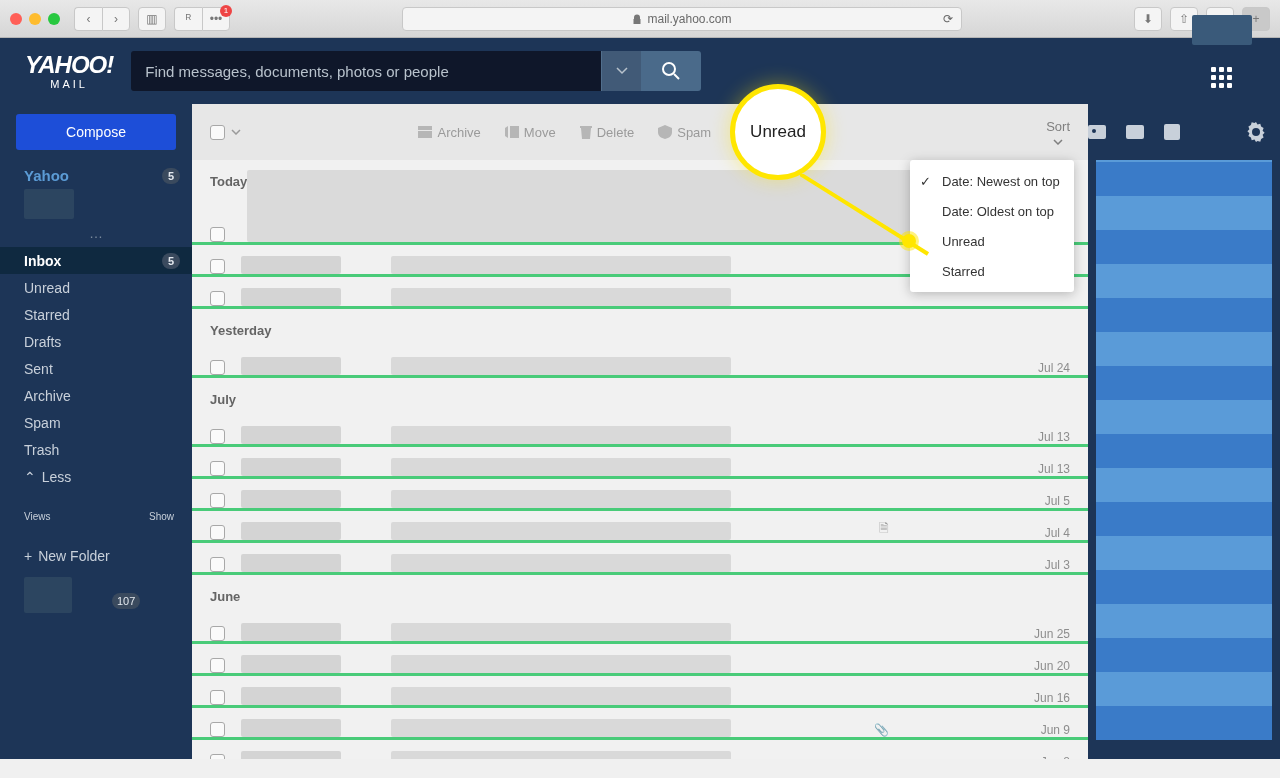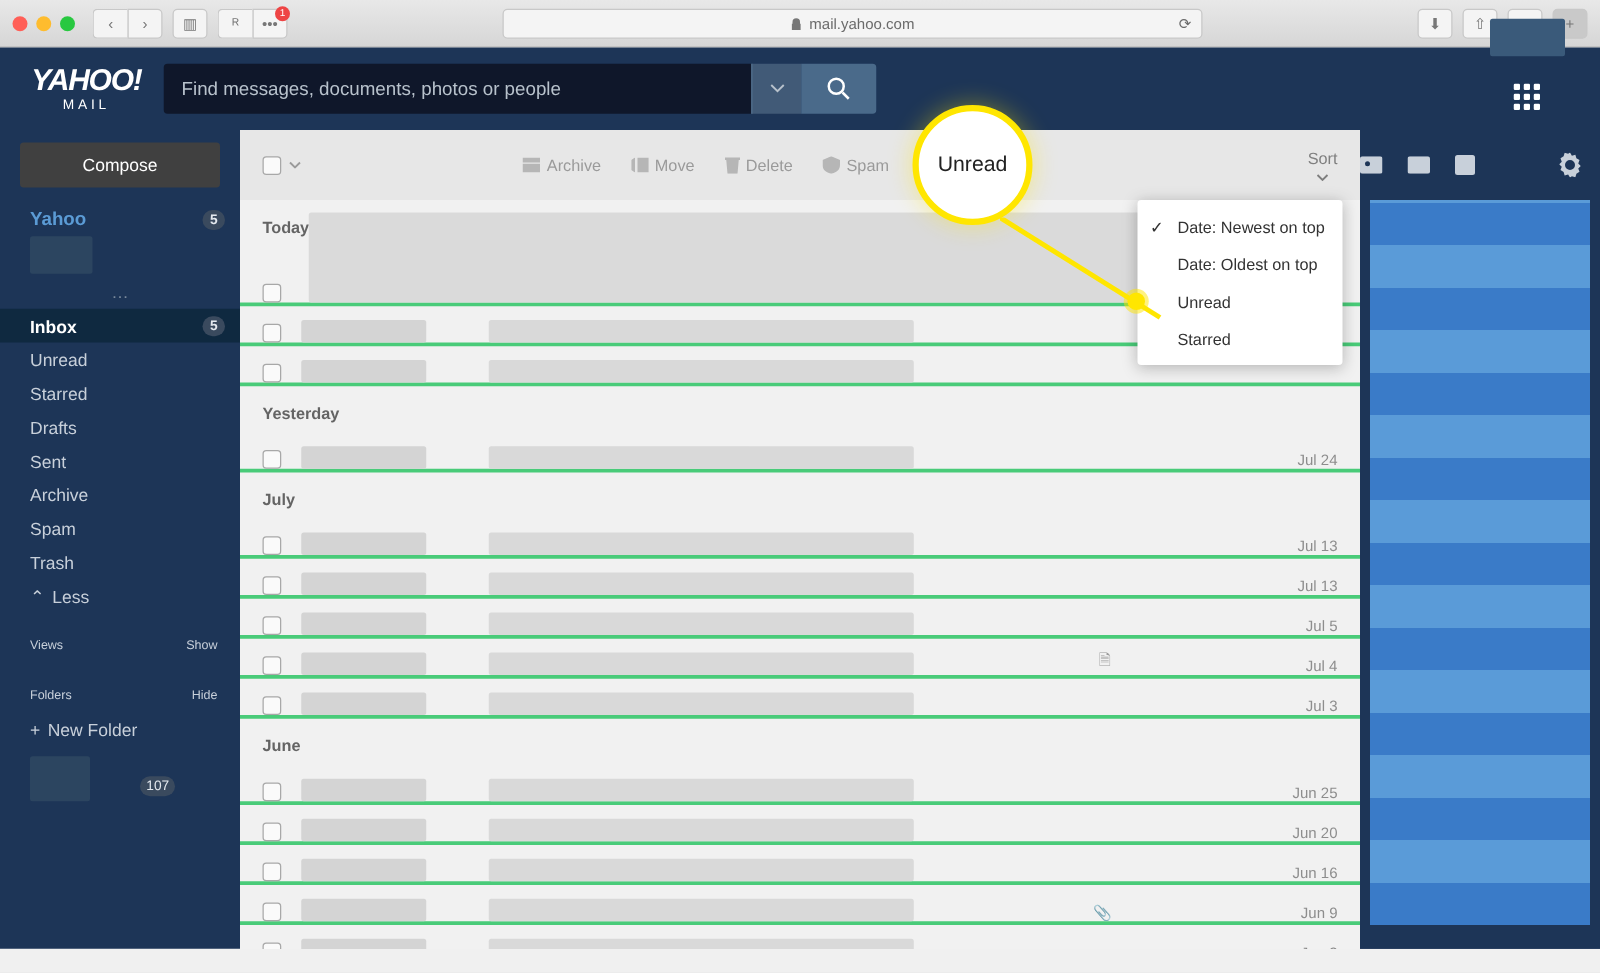--- a/index.html
+++ b/index.html
@@ -31,21 +31,21 @@
 .search-btn { width:60px; height:40px; background:#4a6a8a; display:flex;align-items:center;justify-content:center; border-radius:0 3px 3px 0;}
 .header-right { margin-left:auto; display:flex; align-items:center; gap:22px; color:#fff;flex-direction:column;}
 .avatar-sq { width:60px; height:30px; background:#3a5a7a; border-radius:2px;}
 .grid-icon { display:grid; grid-template-columns:repeat(3,5px); grid-template-rows:repeat(3,5px); gap:3px;}
 .grid-icon span{background:#fff; width:5px; height:5px; border-radius:1px;}
 .home-link { display:flex; align-items:center; gap:6px; font-size:15px;}
 
 
 .app { display:flex; height:655px; background:#1d3557;}
 .sidebar { width:192px; padding:10px 0; color:#c8d0da; font-size:14px; overflow:hidden;}
-.compose { margin:0 16px 12px; height:36px; background:#404040; color:#fff; display:flex;align-items:center;justify-content:center; border-radius:3px; font-size:14px;}
+.compose { margin:0 16px 12px; height:36px; background:#1d4ed8; color:#fff; display:flex;align-items:center;justify-content:center; border-radius:3px; font-size:14px;}
 .sb-item { height:27px; display:flex; align-items:center; padding:0 12px 0 24px; justify-content:space-between; cursor:pointer;}
 .sb-item.account { color:#5b9bd5; font-weight:600; font-size:15px; padding-left:24px;}
 .sb-item.active { background:#0f2940; color:#fff; font-weight:600;}
 .sb-badge { background:#3a4a5e; color:#e3e8ee; font-size:11px; min-width:18px; height:16px; border-radius:8px; display:flex;align-items:center;justify-content:center; padding:0 5px;}
 .sb-blur { width:50px; height:30px; background:#2c4560; margin-left:24px; border-radius:2px;}
 .sb-dots { text-align:center; color:#7a8a9c; margin:6px 0;}
 .sb-row { display:flex; justify-content:space-between; padding:0 18px 0 24px; height:28px; align-items:center; font-size:10px;}
 .sb-less { display:flex; align-items:center; gap:6px;}
 .sb-folder-blur { width:48px; height:36px; background:#2c4560; margin:8px 0 0 24px; border-radius:2px;}
 
@@ -208,24 +208,20 @@
           <span>⌃</span>
           <span>Less</span>
         </span>
     </div>
     <div style="height:12px"></div>
     <div class="sb-row">
       <span>Views</span>
       <span>Show</span>
     </div>
     <div style="height:12px"></div>
-    <div class="sb-row">
-      <span>Folders</span>
-      <span>Hide</span>
-    </div>
     <div class="sb-item">
       <span class="sb-less">
           <span>+</span>
           <span>New Folder</span>
         </span>
     </div>
     <div style="display:flex;align-items:flex-end;gap:40px">
       <div class="sb-folder-blur"></div>
       <span class="sb-badge" style="margin-bottom:4px">107</span>
     </div>

